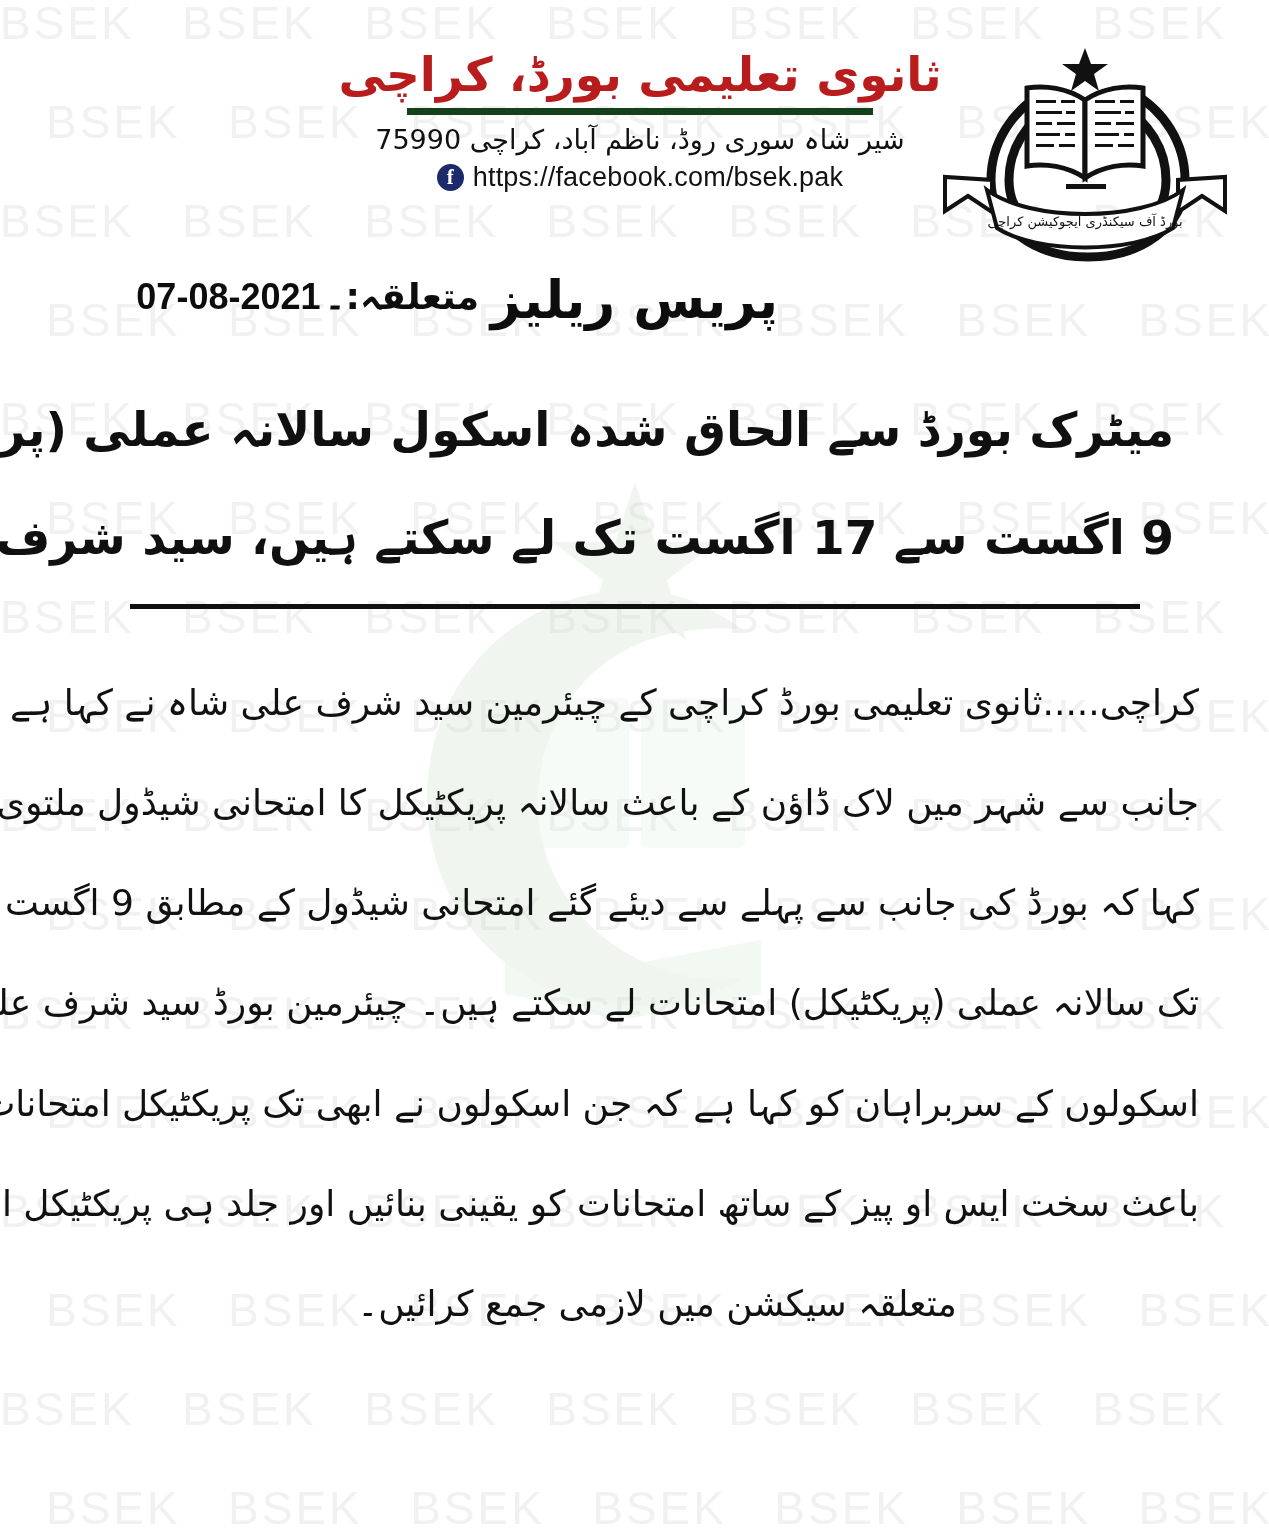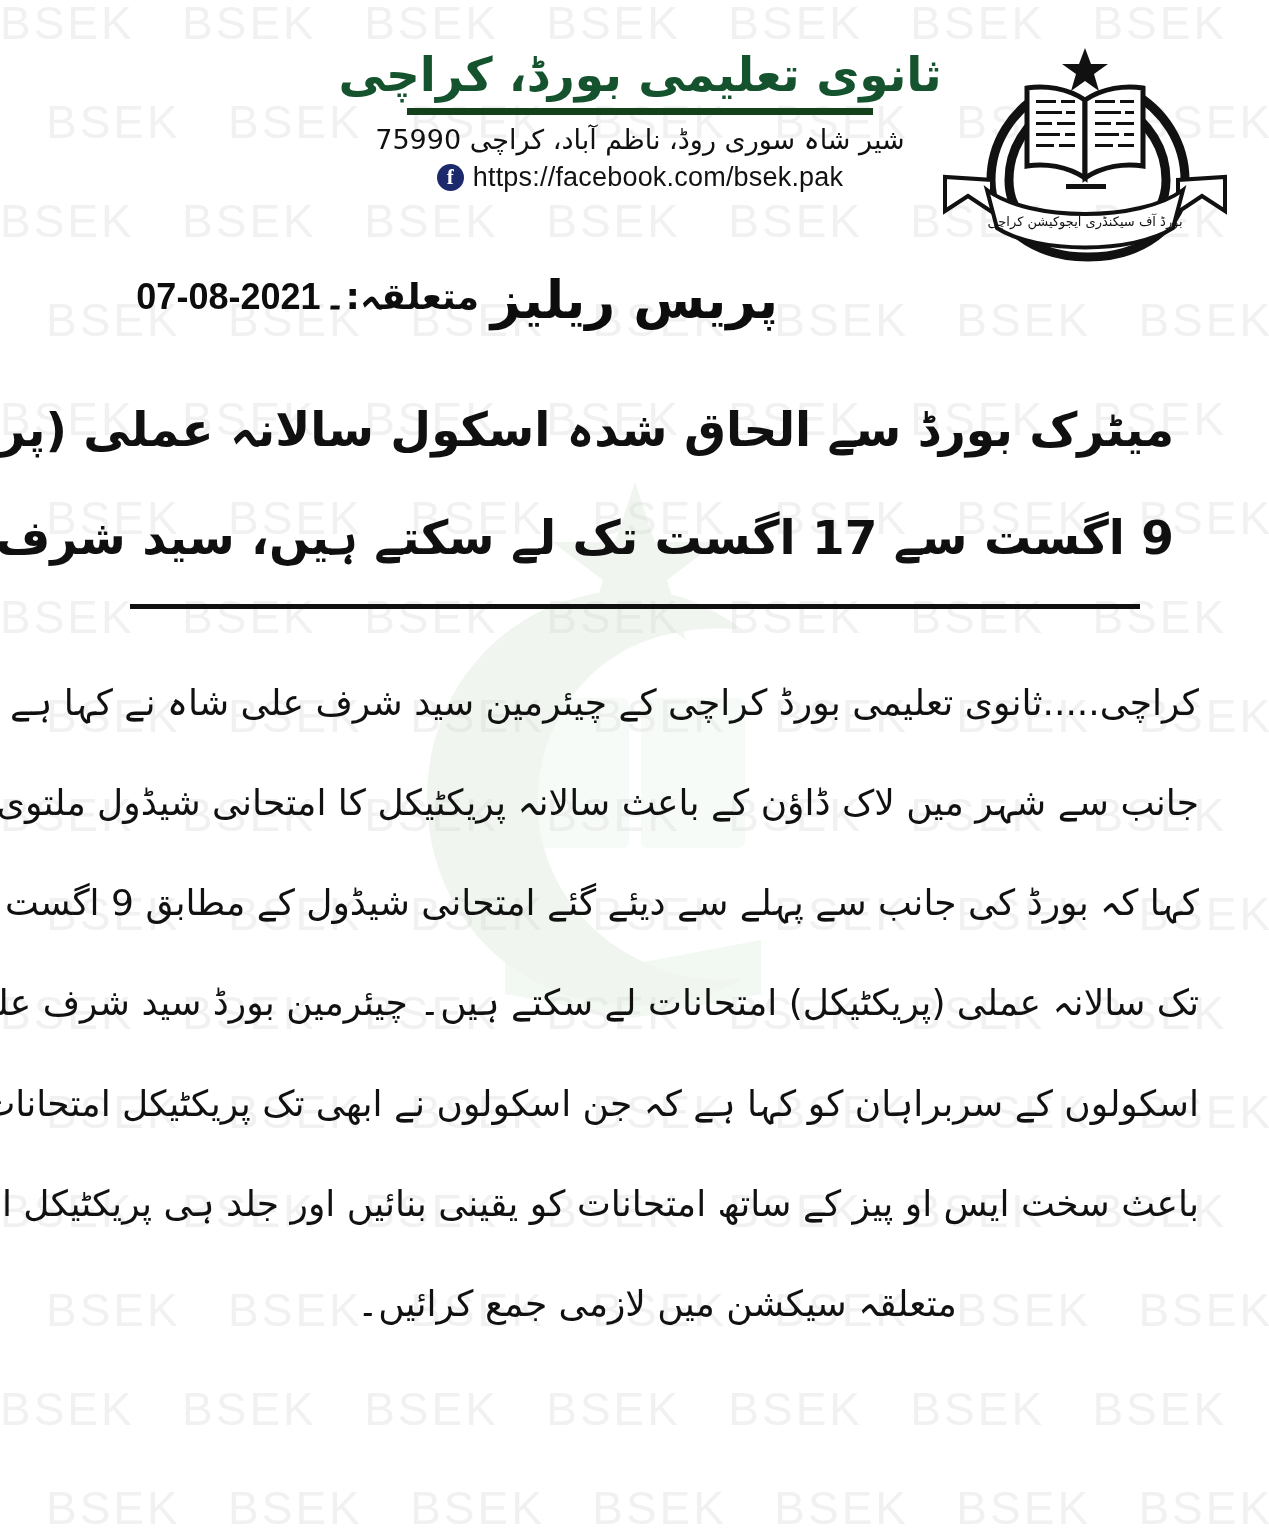--- a/index.html
+++ b/index.html
@@ -61,21 +61,21 @@
     position: absolute;
     left: 330px;
     top: 48px;
     width: 620px;
     text-align: center;
   }
   #board-name {
     font-family: "DejaVu Sans", "Liberation Sans", sans-serif;
     font-size: 47px;
     font-weight: 700;
-    color: #14532d;
+    color: #b91c1c;
     line-height: 1.15;
     direction: rtl;
     white-space: nowrap;
   }
   #board-rule {
     width: 466px;
     height: 7px;
     background: #14401b;
     margin: 6px auto 0 auto;
   }

